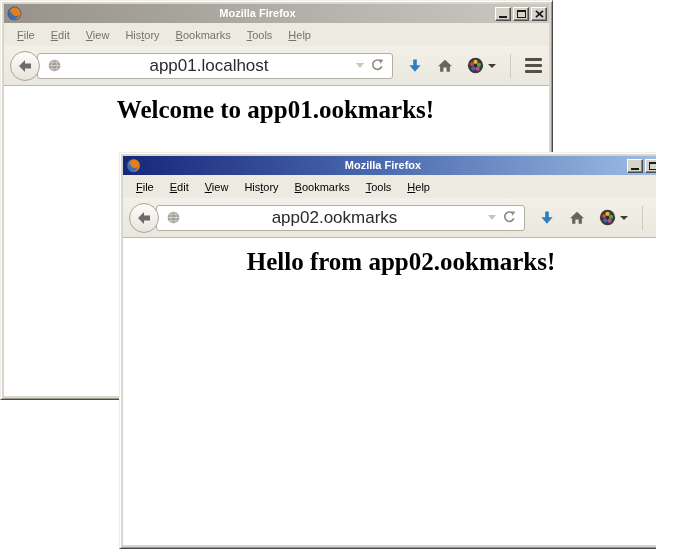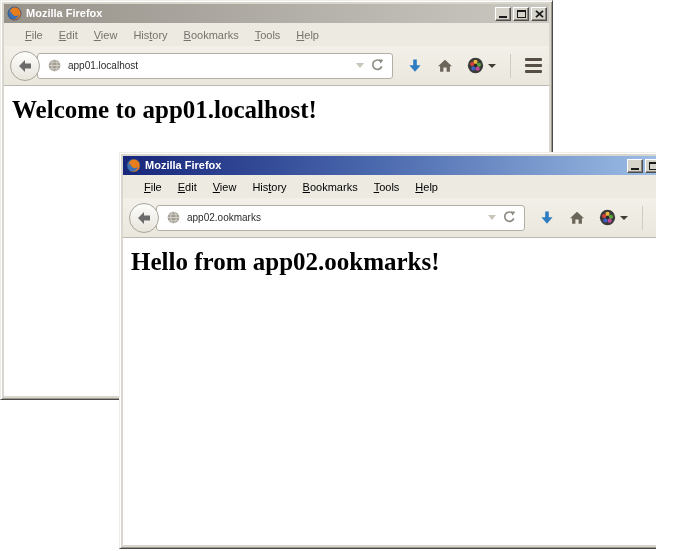--- a/index.html
+++ b/index.html
@@ -1,19 +1,19 @@
 <!DOCTYPE html>
 <html style="--title-active-start: #17267b; --title-active-mid: #4a68ad; --title-active-end: #a3c4ea; --title-inactive-start: #97938b; --title-inactive-end: #cbc8c2; --download-arrow: #2e7dc2; --chrome-bg: #edeae2;"><head>
 <meta charset="utf-8">
 <style>
   * { box-sizing: border-box; margin: 0; padding: 0; }
   html,body { background:#ffffff; }
   body { font-family:"Liberation Sans", sans-serif; }
 
-  .stage { position:relative; width:656px; height:551px; background:#fff; overflow:hidden; }
+  .stage { position:relative; width:656px; height:551px; background:#fff; overflow:hidden;text-align:center; }
 
   
   .window {
     position:absolute; display:flex; flex-direction:column;
     background:#d9d6ce; padding:3px;
     border:1px solid; border-color:#efede8 #4a4a4a #4a4a4a #efede8;
     box-shadow: inset 1px 1px 0 #ffffff, inset -1px -1px 0 #9d998f;
   }
   .win1 { left:0;   top:0;   width:553px; height:400px; z-index:1; }
   .win2 { left:119px; top:152px; width:566px; height:397px; z-index:2; }
@@ -28,42 +28,42 @@
   .winbtn {
     width:16px; height:14px; margin-left:2px; padding:0;
     background:#d6d3cb; border:1px solid; border-color:#ffffff #4e4e4e #4e4e4e #ffffff;
     box-shadow: inset -1px -1px 0 #8b877d;
     display:flex; align-items:center; justify-content:center; cursor:default;
   }
   .g-min { display:block; width:8px; height:2px; background:#1a1a1a; margin-top:7px; }
   .g-max { display:block; width:9px; height:8px; border:1px solid #1a1a1a; border-top-width:2px; }
 
   
-  .menubar { height:23px; flex:0 0 23px; display:flex; align-items:center; background:#edeae2; padding-left:13px; font-size:11px; }
+  .menubar { height:23px; flex:0 0 23px; display:flex; align-items:center; background:#edeae2; padding-left:5px; font-size:11px; }
   .menu-item { padding:3px 8px; white-space:nowrap; color:#000; }
   .inactive .menu-item { color:#76736c; }
   .menu-item u { text-decoration:underline; }
 
   
   .navbar {
     height:40px; flex:0 0 40px; display:flex; align-items:center;
     background:linear-gradient(#f3f0e9,#eae7de); padding:0 7px 0 6px;
     border-bottom:1px solid #bdb9ae;
   }
   .back-button {
     width:30px; height:30px; border-radius:50%; flex:0 0 30px;
     background:linear-gradient(#fdfdfc,#e7e4db); border:1px solid #a9a59b;
     display:flex; align-items:center; justify-content:center; padding:0;
     z-index:2; margin-right:-3px; cursor:default;
   }
   .urlbar {
     flex:1; height:26px; background:#fff; border:1px solid #b3afa4; border-radius:3px;
     display:flex; align-items:center; gap:6px; padding:0 7px 0 9px; min-width:0;
   }
-  .url-text { flex:1; font-size:10px; color:#2b2b2b; white-space:nowrap; overflow:hidden; }
+  .url-text { flex:1; font-size:17px; color:#2b2b2b; white-space:nowrap; overflow:hidden; }
   .dd-tri { width:0; height:0; border-left:4px solid transparent; border-right:4px solid transparent; border-top:5px solid #c9c5bb; }
   .tool-btn { background:none; border:none; padding:0; margin-left:14px; display:flex; align-items:center; cursor:default; }
   .app-caret { width:0; height:0; border-left:4px solid transparent; border-right:4px solid transparent; border-top:4px solid #3f3b35; margin-left:4px; }
   .vsep { width:1px; height:24px; background:#cfcbc0; margin-left:14px; }
   .hamburger { display:flex; flex-direction:column; gap:3px; }
   .hamburger span { display:block; width:17px; height:3px; background:#564f45; border-radius:1px; }
 
   
   .content { flex:1; background:#ffffff; padding:10px 10px 0 8px; overflow:hidden; position:relative; }
   .content h1 { font-family:"Liberation Serif", serif; font-weight:bold; font-size:25px; color:#000; white-space:nowrap; }
@@ -194,21 +194,21 @@
       </button>
       <div class="vsep"></div>
       <button class="tool-btn hamburger">
         <span></span>
           <span></span>
           <span></span>
       </button>
     </div>
 
     <main class="content">
-      <h1>Welcome to app01.localhost!</h1>
+      <h1>Welcome to app01.ookmarks!</h1>
     </main>
   </section>
 
   <section class="window win2 active">
     <header class="titlebar">
       <svg class="fx-icon" viewBox="0 0 16 16">
           <use href="#fx-logo"></use>
         </svg>
       <span class="title-text">Mozilla Firefox</span>
       <span class="winbtns">

